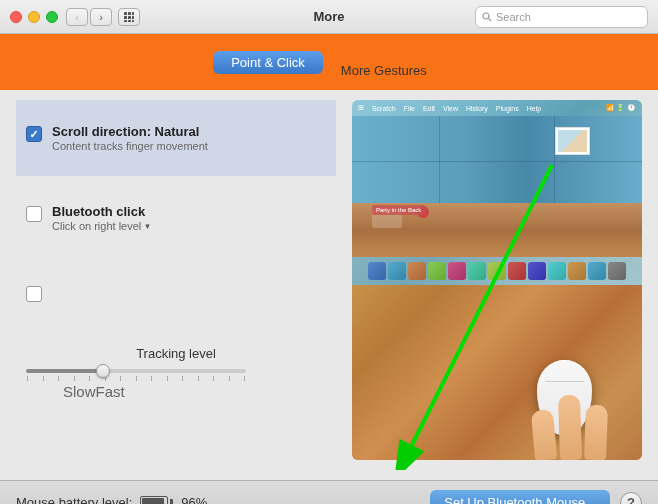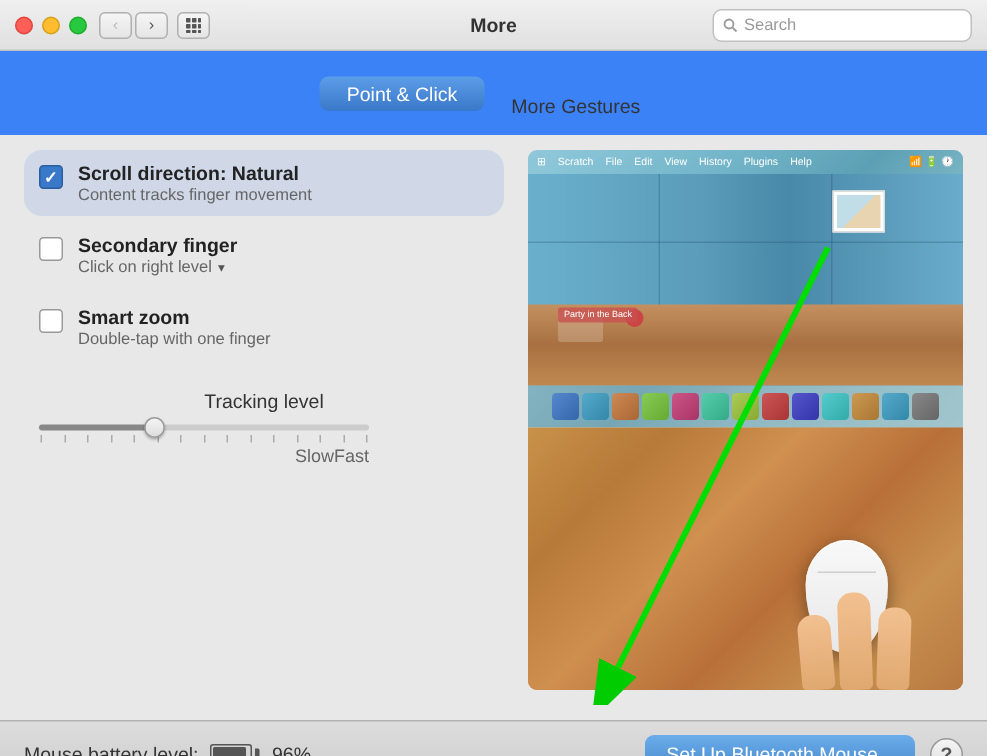--- a/index.html
+++ b/index.html
@@ -75,21 +75,21 @@
       width: 173px;
       display: flex;
       align-items: center;
       padding: 0 6px;
       gap: 4px;
     }
     .search-box span { font-size: 11px; color: #999; }
 
     
     .tabbar {
-      background: #3b82f6;
+      background: #f97316;
       display: flex;
       justify-content: center;
       align-items: center;
       padding: 8px 0;
       gap: 0;
     }
     .tab {
       padding: 4px 18px;
       font-size: 13px;
       border-radius: 6px;
@@ -118,22 +118,22 @@
     .left-panel {
       flex: 0 0 320px;
       display: flex;
       flex-direction: column;
       gap: 4px;
     }
 
     .pref-item {
       display: flex;
       align-items: flex-start;
-      padding: 8px 10px;
-      border-radius: 12px;
+      padding: 24px 10px;
+      border-radius: 2px;
       gap: 10px;
     }
     .pref-item.selected {
       background: #d0d8e8;
     }
     .checkbox {
       width: 16px; height: 16px;
       border-radius: 3px;
       border: 1px solid #999;
       margin-top: 2px;
@@ -209,24 +209,25 @@
       margin-top: 3px;
       padding: 0 1px;
     }
     .tick {
       width: 1px;
       height: 5px;
       background: #aaa;
     }
     .slider-labels {
       display: flex;
-      justify-content: flex-end;
-      font-size: 12px;
+      justify-content: flex-start;
+      font-size: 15px;
       color: #666;
       margin-top: 2px;
+      margin-left: 37px;
     }
 
     
     .right-panel {
       flex: 1;
       display: flex;
       flex-direction: column;
       position: relative;
       overflow: hidden;
     }
@@ -465,34 +466,30 @@
       <div class="checkbox checked"></div>
       <div class="pref-text">
         <div class="title">Scroll direction: Natural</div>
         <div class="subtitle">Content tracks finger movement</div>
       </div>
     </div>
 
     <div class="pref-item">
       <div class="checkbox"></div>
       <div class="pref-text">
-        <div class="title">Secondary finger</div>
+        <div class="title">Bluetooth click</div>
         <div class="subtitle-with-arrow">
           <span class="subtitle">Click on right level</span>
           <span class="arrow-down">▾</span>
         </div>
       </div>
     </div>
 
     <div class="pref-item">
       <div class="checkbox"></div>
-      <div class="pref-text">
-        <div class="title">Smart zoom</div>
-        <div class="subtitle">Double-tap with one finger</div>
-      </div>
     </div>
 
     <div class="tracking-section">
       <div class="tracking-label">Tracking level</div>
       <div class="slider-container">
         <div style="position:relative;">
           <div class="slider-track"></div>
           <div class="slider-thumb"></div>
         </div>
         <div class="slider-ticks">

